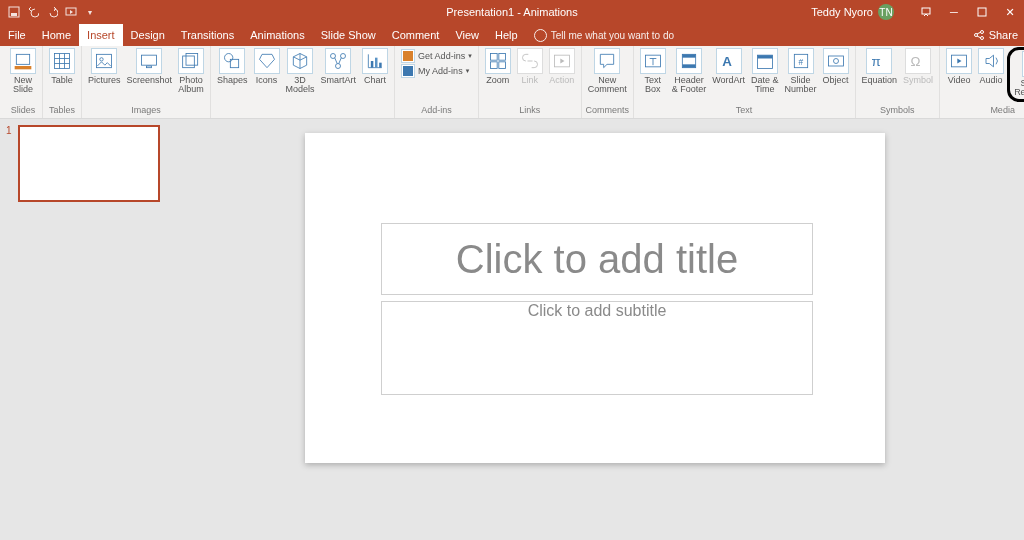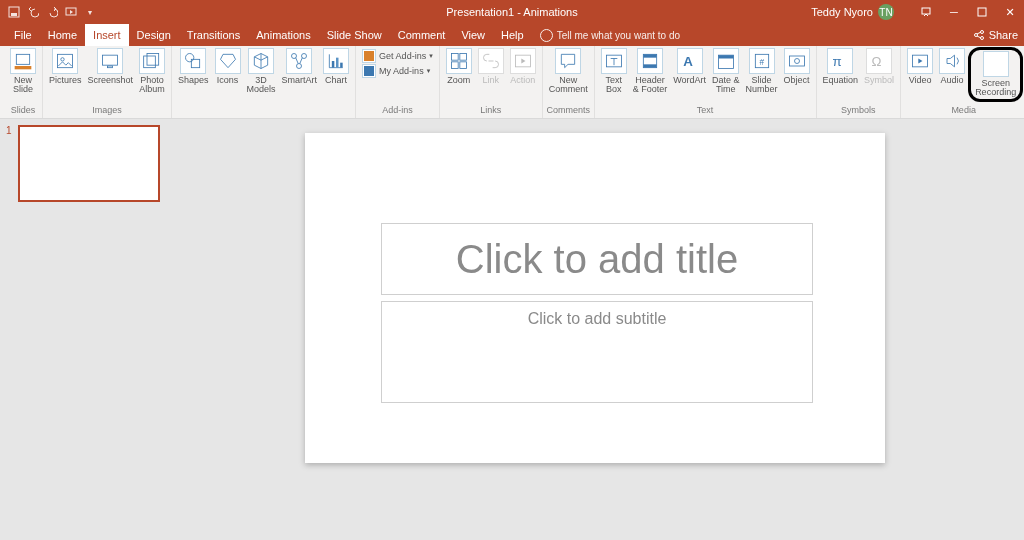--- a/index.html
+++ b/index.html
@@ -6,21 +6,21 @@
   
   .titlebar{height:24px;background:#B7472A;color:#fff;display:flex;align-items:center;position:relative;}
   .titlebar .qat{display:flex;gap:7px;align-items:center;margin-left:8px;}
   .titlebar .qat .qicon{width:12px;height:12px;display:flex;align-items:center;justify-content:center;opacity:.85;}
   .titlebar .title{position:absolute;left:0;right:0;text-align:center;font-size:11px;pointer-events:none;}
   .titlebar .user{position:absolute;right:130px;top:0;height:24px;display:flex;align-items:center;gap:5px;font-size:11px;}
   .avatar{width:16px;height:16px;border-radius:50%;background:#6aa061;color:#fff;font-size:10px;display:flex;align-items:center;justify-content:center;}
   .titlebar .wincontrols{position:absolute;right:0;top:0;height:24px;display:flex;}
   .wbtn{width:28px;height:24px;display:flex;align-items:center;justify-content:center;color:#fff;font-size:11px;}
   
-  .tabsbar{height:22px;background:#B7472A;color:#fff;display:flex;align-items:stretch;padding-left:6px;position:relative;font-size:11px;}
+  .tabsbar{height:22px;background:#B7472A;color:#fff;display:flex;align-items:stretch;position:relative;font-size:11px;}
   .tab{padding:0 8px;display:flex;align-items:center;cursor:default;}
   .tab.active{background:#fff;color:#B7472A;}
   .tell{display:flex;align-items:center;gap:4px;opacity:.9;font-size:10px;}
   .tell .bulb{width:11px;height:11px;border:1px solid #fff;border-radius:50%;}
   .share{position:absolute;right:6px;top:0;height:22px;display:flex;align-items:center;gap:4px;font-size:11px;}
   
   .ribbon{height:72px;background:#F3F2F1;border-bottom:1px solid #D9D9D9;display:flex;align-items:stretch;padding-left:4px;font-size:9px;color:#666;}
   .group{display:flex;flex-direction:column;border-right:1px solid #E1E0DF;padding:1px 3px 0 3px;}
   .group .buttons{flex:1;display:flex;align-items:flex-start;}
   .group .glabel{height:13px;text-align:center;color:#7a7a7a;font-size:9px;white-space:nowrap;margin-top:1px;}
@@ -36,21 +36,21 @@
   
   .workspace{display:flex;height:422px;background:#E6E6E6;}
   .thumbs{width:154px;padding:6px 6px;}
   .thumb{display:flex;gap:4px;}
   .thumb .num{font-size:10px;color:#B7472A;width:8px;}
   .thumb .mini-slide{flex:1;height:75px;background:#fff;border:1px solid #B7472A;box-shadow:0 0 0 1px #B7472A inset;}
   .canvas{flex:1;display:flex;align-items:flex-start;justify-content:center;padding:14px 0 0 0;}
   .slide{width:580px;height:330px;background:#fff;box-shadow:0 2px 6px rgba(0,0,0,.25);position:relative;}
   .ph{position:absolute;border:1px solid #CFCFCF;display:flex;align-items:center;justify-content:center;color:#8A8A8A;}
   .ph-title{left:76px;top:90px;width:430px;height:70px;font-size:40px;}
-  .ph-sub{left:76px;top:168px;width:430px;height:92px;font-size:16px;align-items:flex-start;padding-top:8px;}
+  .ph-sub{left:76px;top:168px;width:430px;height:92px;font-size:16px;align-items:flex-start;padding-top:0;}
   svg{display:block;}
 </style>
 </head>
 <body>
 
 <div class="titlebar">
   <div class="qat">
     <span class="qicon">
         <svg width="12" height="12" viewBox="0 0 12 12">
           <rect x="1" y="1" width="10" height="10" fill="none" stroke="#fff"></rect>
@@ -140,20 +140,34 @@
           <div class="rlabel">New<br>Slide</div>
         </div>
       </div>
       <div class="glabel">Slides</div>
     </div>
     <div class="group">
       <div class="buttons">
         <div class="rbtn">
           <div class="ricon">
             <svg width="20" height="20" viewBox="0 0 24 24">
+              <rect x="3" y="3" width="18" height="18" stroke="#3C78B0" fill="none" stroke-width="1"></rect>
+              <path d="M3 9h18M3 15h18M9 3v18M15 3v18" stroke="#3C78B0" fill="none" stroke-width="1"></path>
+            </svg>
+          </div>
+          <div class="rlabel">Table</div>
+        </div>
+      </div>
+      <div class="glabel">Tables</div>
+    </div>
+    <div class="group">
+      <div class="buttons">
+        <div class="rbtn">
+          <div class="ricon">
+            <svg width="20" height="20" viewBox="0 0 24 24">
               <rect x="3" y="4" width="18" height="16" stroke="#3C78B0" fill="none" stroke-width="1"></rect>
               <circle cx="9" cy="10" r="2" stroke="#3C78B0" fill="none" stroke-width="1"></circle>
               <path d="M4 18l5-5 4 4 3-3 4 4" stroke="#3C78B0" fill="none" stroke-width="1"></path>
             </svg>
           </div>
           <div class="rlabel">Pictures</div>
         </div>
         <div class="rbtn">
           <div class="ricon">
             <svg width="20" height="20" viewBox="0 0 24 24">

